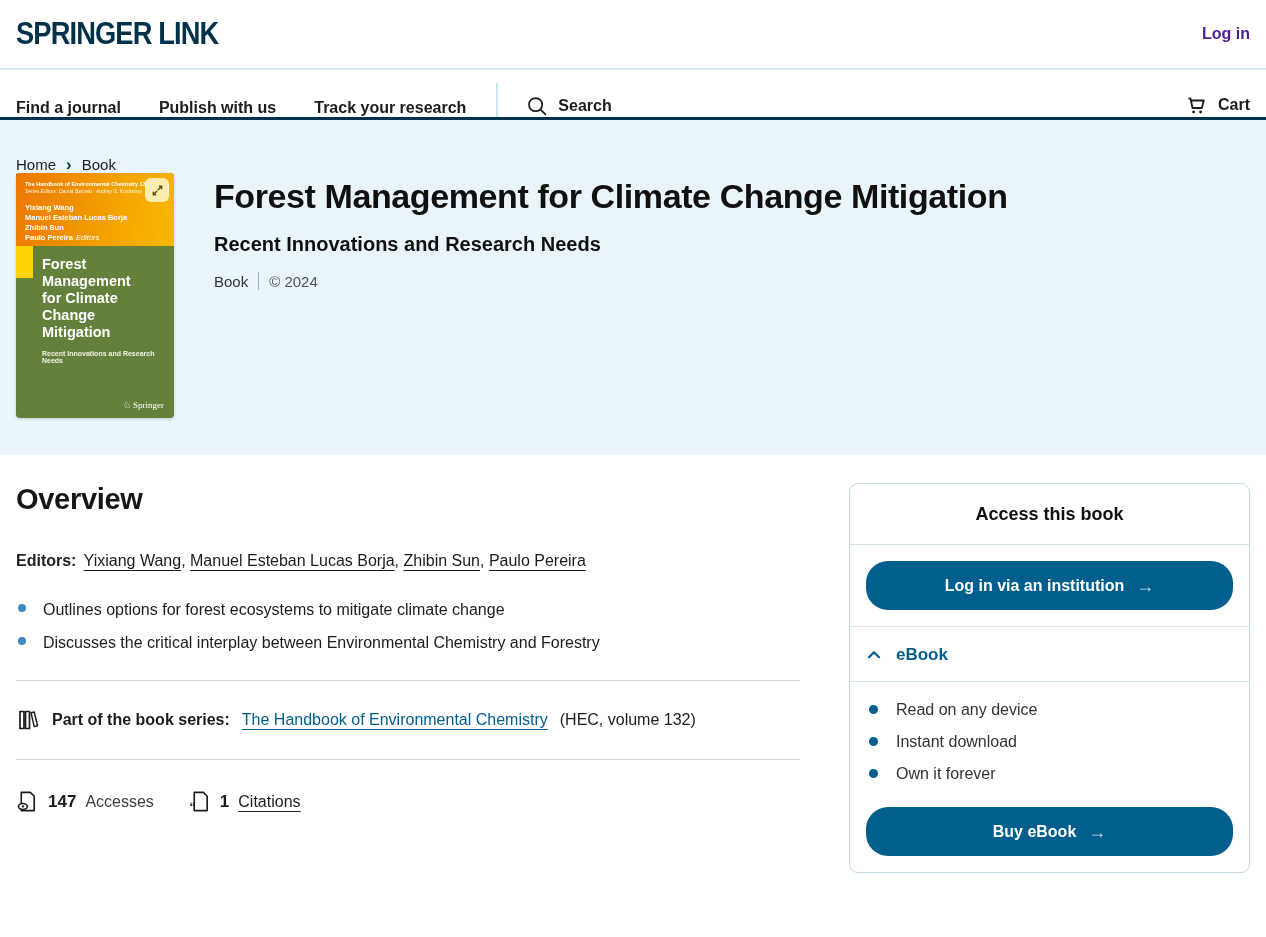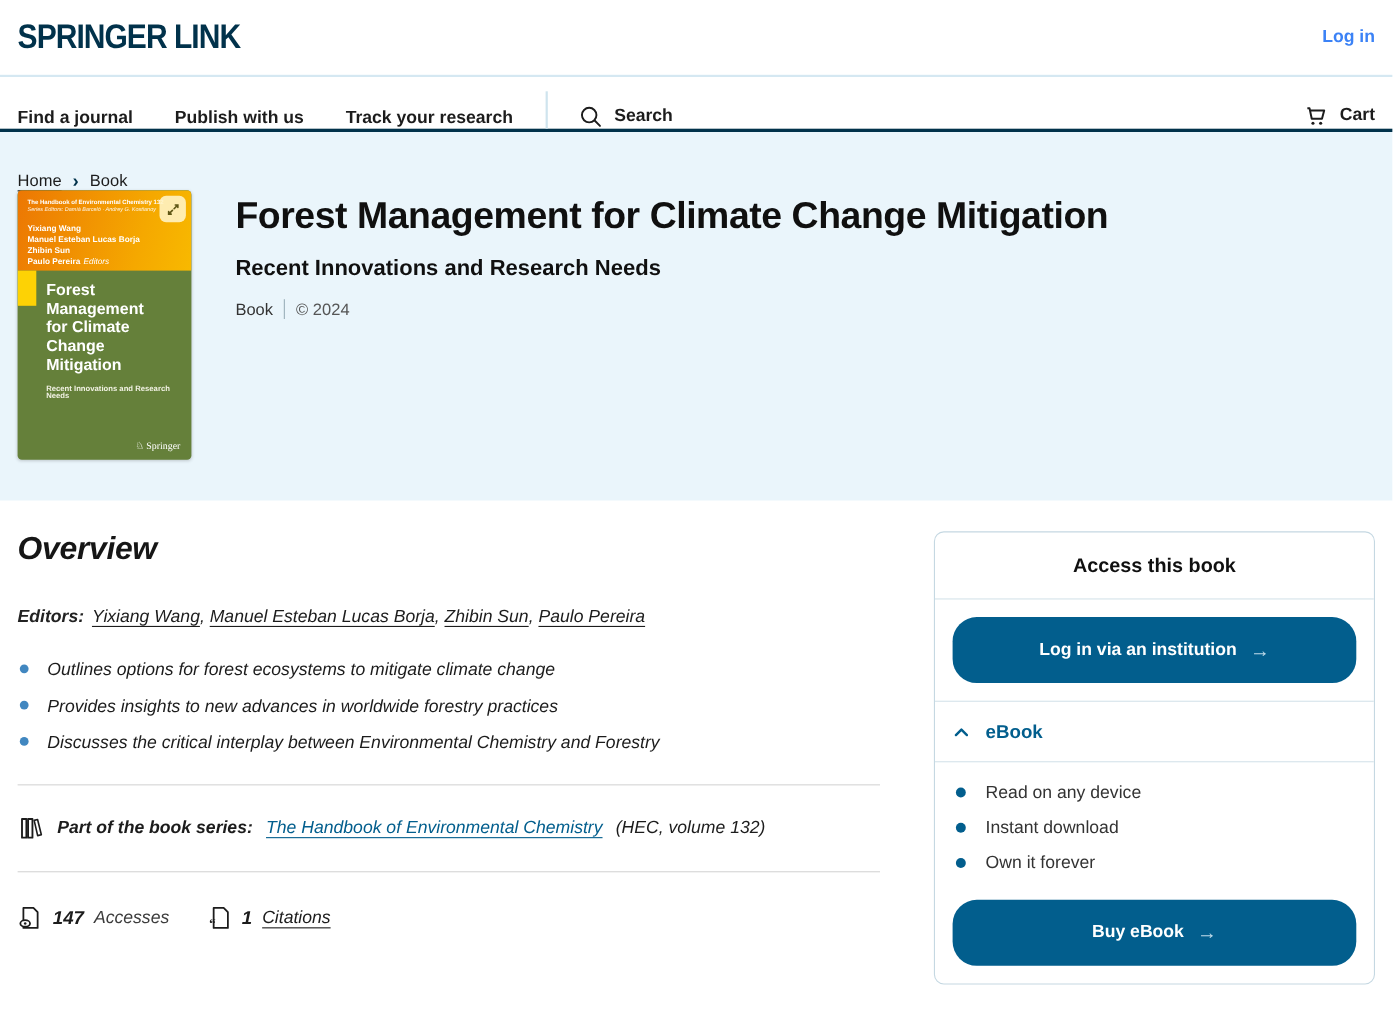--- a/index.html
+++ b/index.html
@@ -4,21 +4,21 @@
 <style>
   * { margin:0; padding:0; box-sizing:border-box; }
   html,body { width:1266px; height:937px; overflow:hidden; background:#fff;
     font-family:"Liberation Sans", sans-serif; color:#222; }
 
   
   .hdr { height:70px; display:flex; align-items:center; justify-content:space-between;
     padding:0 16px; background:#fff; border-bottom:2px solid #d5e8f2; }
   .logo { font-size:31px; font-weight:800; color:#01324b; letter-spacing:-1px;
     transform:scaleX(.88); transform-origin:left center; white-space:nowrap; }
-  .login { font-size:16px; font-weight:700; color:#3b82f6; text-decoration:none; }
+  .login { font-size:16px; font-weight:700; color:#4c1d95; text-decoration:none; }
 
   .nav { height:50px; display:flex; align-items:flex-end; padding:0 16px;
     background:#fff; border-bottom:3px solid #01324b; }
   .nav-item { font-size:16px; font-weight:700; color:#1c1c1c; text-decoration:none;
     margin-right:38px; }
   .nav-sep { width:2px; height:34px; background:#cfe4ee; margin:0 28px 0 -8px; }
   .nav-search { display:flex; align-items:center; gap:10px; font-size:16px;
     font-weight:700; color:#1c1c1c; text-decoration:none; }
   .nav-right { margin-left:auto; display:flex; align-items:center; gap:10px;
     font-size:16px; font-weight:700; color:#1c1c1c; text-decoration:none; }
@@ -53,21 +53,21 @@
 
   .hero-text { padding-top:4px; }
   .book-title { font-size:34px; font-weight:800; color:#101010; letter-spacing:-.4px; line-height:1.15; }
   .book-sub { margin-top:17px; font-size:20px; font-weight:600; color:#101010; }
   .book-meta { margin-top:16px; display:flex; align-items:center; font-size:15px; color:#333; }
   .book-meta .pipe { width:1px; height:18px; background:#9bb0ba; margin:0 10px; }
   .book-meta .copy { color:#555; }
 
   
   .main { display:flex; padding:28px 16px 0; align-items:flex-start; }
-  .col-left { width:784px; flex:none;font-style:italic; }
+  .col-left { width:784px; flex:none; }
   .overview-h { font-size:29px; font-weight:800; color:#161616; letter-spacing:-.3px; margin:0 0 36px; }
   .editors-line { font-size:16px; margin-bottom:30px; }
   .editors-label { font-weight:700; margin-right:3px; }
   .editor-link { color:#1c1c1c; text-decoration:underline; text-underline-offset:4px; cursor:pointer; }
 
   ul.points { list-style:none; }
   ul.points li { position:relative; padding-left:27px; font-size:16px; color:#1c1c1c;
     margin-bottom:13px; line-height:1.25; }
   ul.points li::before { content:""; position:absolute; left:2px; top:4px; width:8px; height:8px;
     border-radius:50%; background:#4187c0; }
@@ -84,21 +84,21 @@
   .metric b { font-size:17px; color:#1c1c1c; }
   .metric .lbl { color:#3c3c3c; }
   .metric a.lbl { color:#1c1c1c; text-decoration:underline; text-underline-offset:4px; }
 
   
   .col-right { margin-left:auto; width:401px; flex:none; }
   .card { background:#fff; border:1px solid #c5d8e2; border-radius:9px; overflow:hidden; }
   .card-title { text-align:center; font-size:18px; font-weight:800; color:#101010;
     padding:20px 16px 19px; border-bottom:1px solid #d5e3ea; }
   .card-sec { padding:16px; border-bottom:1px solid #d5e3ea; }
-  .pill-btn { width:100%; height:60px; border:none; border-radius:22px; background:#025e8d;
+  .pill-btn { width:100%; height:49px; border:none; border-radius:22px; background:#025e8d;
     color:#fff; font-size:16px; font-weight:700; font-family:inherit; cursor:pointer;
     display:flex; align-items:center; justify-content:center; gap:12px; }
   .pill-btn .arr { font-size:18px; font-weight:400; color:#bcd9e8; line-height:1; }
   .ebook-row { display:flex; align-items:flex-start; justify-content:space-between;
     padding:18px 16px 16px; border-bottom:1px solid #d5e3ea; }
   .ebook-left { display:flex; align-items:center; gap:14px; cursor:pointer; }
   .ebook-label { font-size:17px; font-weight:700; color:#025e8d; }
   .price-box { text-align:right; }
   .price { font-size:17px; font-weight:800; color:#01324b; }
   .vat { margin-top:6px; font-size:14px; color:#555; }
@@ -201,21 +201,20 @@
   <div class="col-left">
     <h2 class="overview-h">Overview</h2>
 
     <div class="editors-line">
       <span class="editors-label">Editors:</span>
       <span><a class="editor-link">Yixiang Wang</a>, <a class="editor-link">Manuel Esteban Lucas Borja</a>, <a class="editor-link">Zhibin Sun</a>, <a class="editor-link">Paulo Pereira</a></span>
     </div>
 
     <ul class="points">
       <li>Outlines options for forest ecosystems to mitigate climate change</li>
-      <li>Provides insights to new advances in worldwide forestry practices</li>
       <li>Discusses the critical interplay between Environmental Chemistry and Forestry</li>
     </ul>
 
     <hr class="rule">
 
     <div class="series-row">
       <span>
         <svg width="24" height="24" viewBox="0 0 24 24" fill="none" stroke="#1c1c1c" stroke-width="1.7" stroke-linejoin="round">
           <rect x="4" y="3.5" width="4" height="17"></rect>
           <rect x="9.5" y="3.5" width="4" height="17"></rect>

